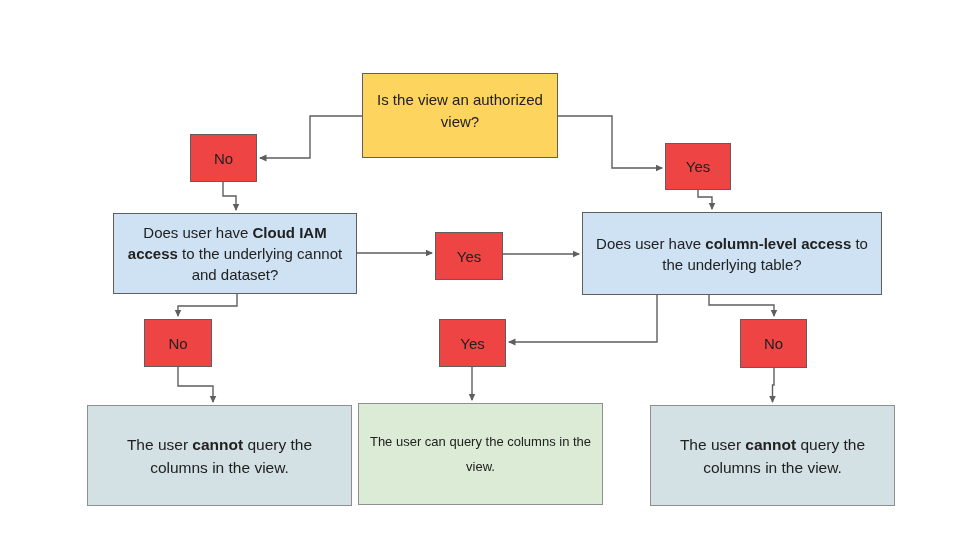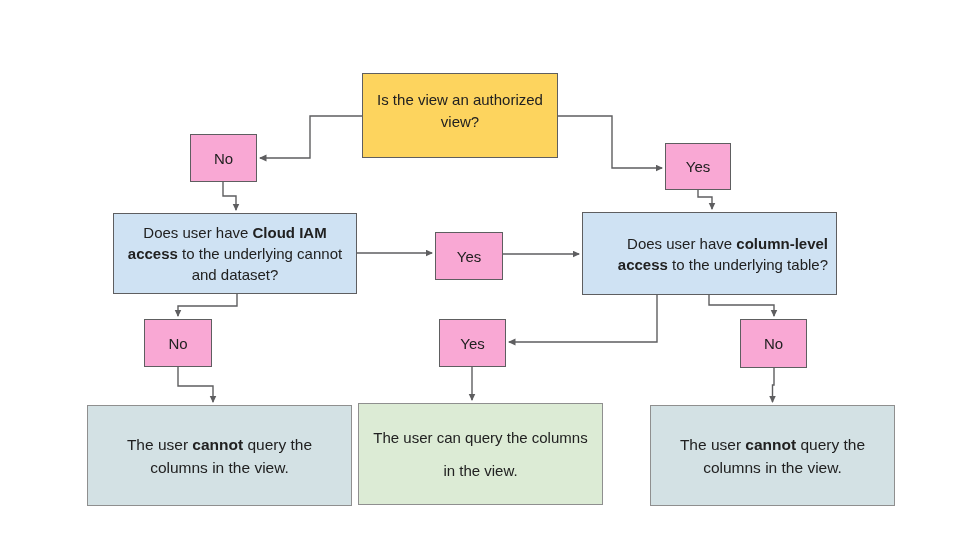--- a/index.html
+++ b/index.html
@@ -20,42 +20,42 @@
   .node {
     position: absolute;
     box-sizing: border-box;
     display: flex;
     align-items: center;
     justify-content: center;
     text-align: center;
     font-size: 15px;
     line-height: 21px;
     border: 1.5px solid var(--border_dark);
-    background: #f9a8d4;
+    background: #ef4444;
     padding: 4px 8px;
   }
   .node b { font-weight: 700; }
 
   
   .n-qauth { left: 362px; top: 33px;  width: 196px; height: 85px;
              background: var(--yellow); padding-bottom: 14px; line-height: 22px; }
   .n-no1   { left: 190px; top: 94px;  width: 67px;  height: 48px; }
   .n-yes1  { left: 665px; top: 103px; width: 66px;  height: 47px; }
   .n-qiam  { left: 113px; top: 173px; width: 244px; height: 81px; background: var(--blue); }
   .n-yes2  { left: 435px; top: 192px; width: 68px;  height: 48px; }
-  .n-qcol  { left: 582px; top: 172px; width: 255px; height: 83px; background: var(--blue); text-align: right; }
+  .n-qcol  { left: 582px; top: 172px; width: 300px; height: 83px; background: var(--blue); }
   .n-no2   { left: 144px; top: 279px; width: 68px;  height: 48px; }
   .n-yes3  { left: 439px; top: 279px; width: 67px;  height: 48px; }
   .n-no3   { left: 740px; top: 279px; width: 67px;  height: 49px; }
 
   
   .n-rleft  { left: 87px;  top: 365px; width: 265px; height: 101px;
               background: var(--cyan);  border-color: var(--border_light); font-size: 15.5px; line-height: 23px; }
   .n-rcan   { left: 358px; top: 363px; width: 245px; height: 102px;
-              background: var(--green); border-color: var(--border_light); font-size: 15px; line-height: 33px; }
+              background: var(--green); border-color: var(--border_light); font-size: 13px; line-height: 25px; }
   .n-rright { left: 650px; top: 365px; width: 245px; height: 101px;
               background: var(--cyan);  border-color: var(--border_light); font-size: 15.5px; line-height: 23px; }
 
   .connector-layer {
     position: absolute;
     left: 0; top: 0;
     width: 960px; height: 540px;
     pointer-events: none;
   }
   .conn {

